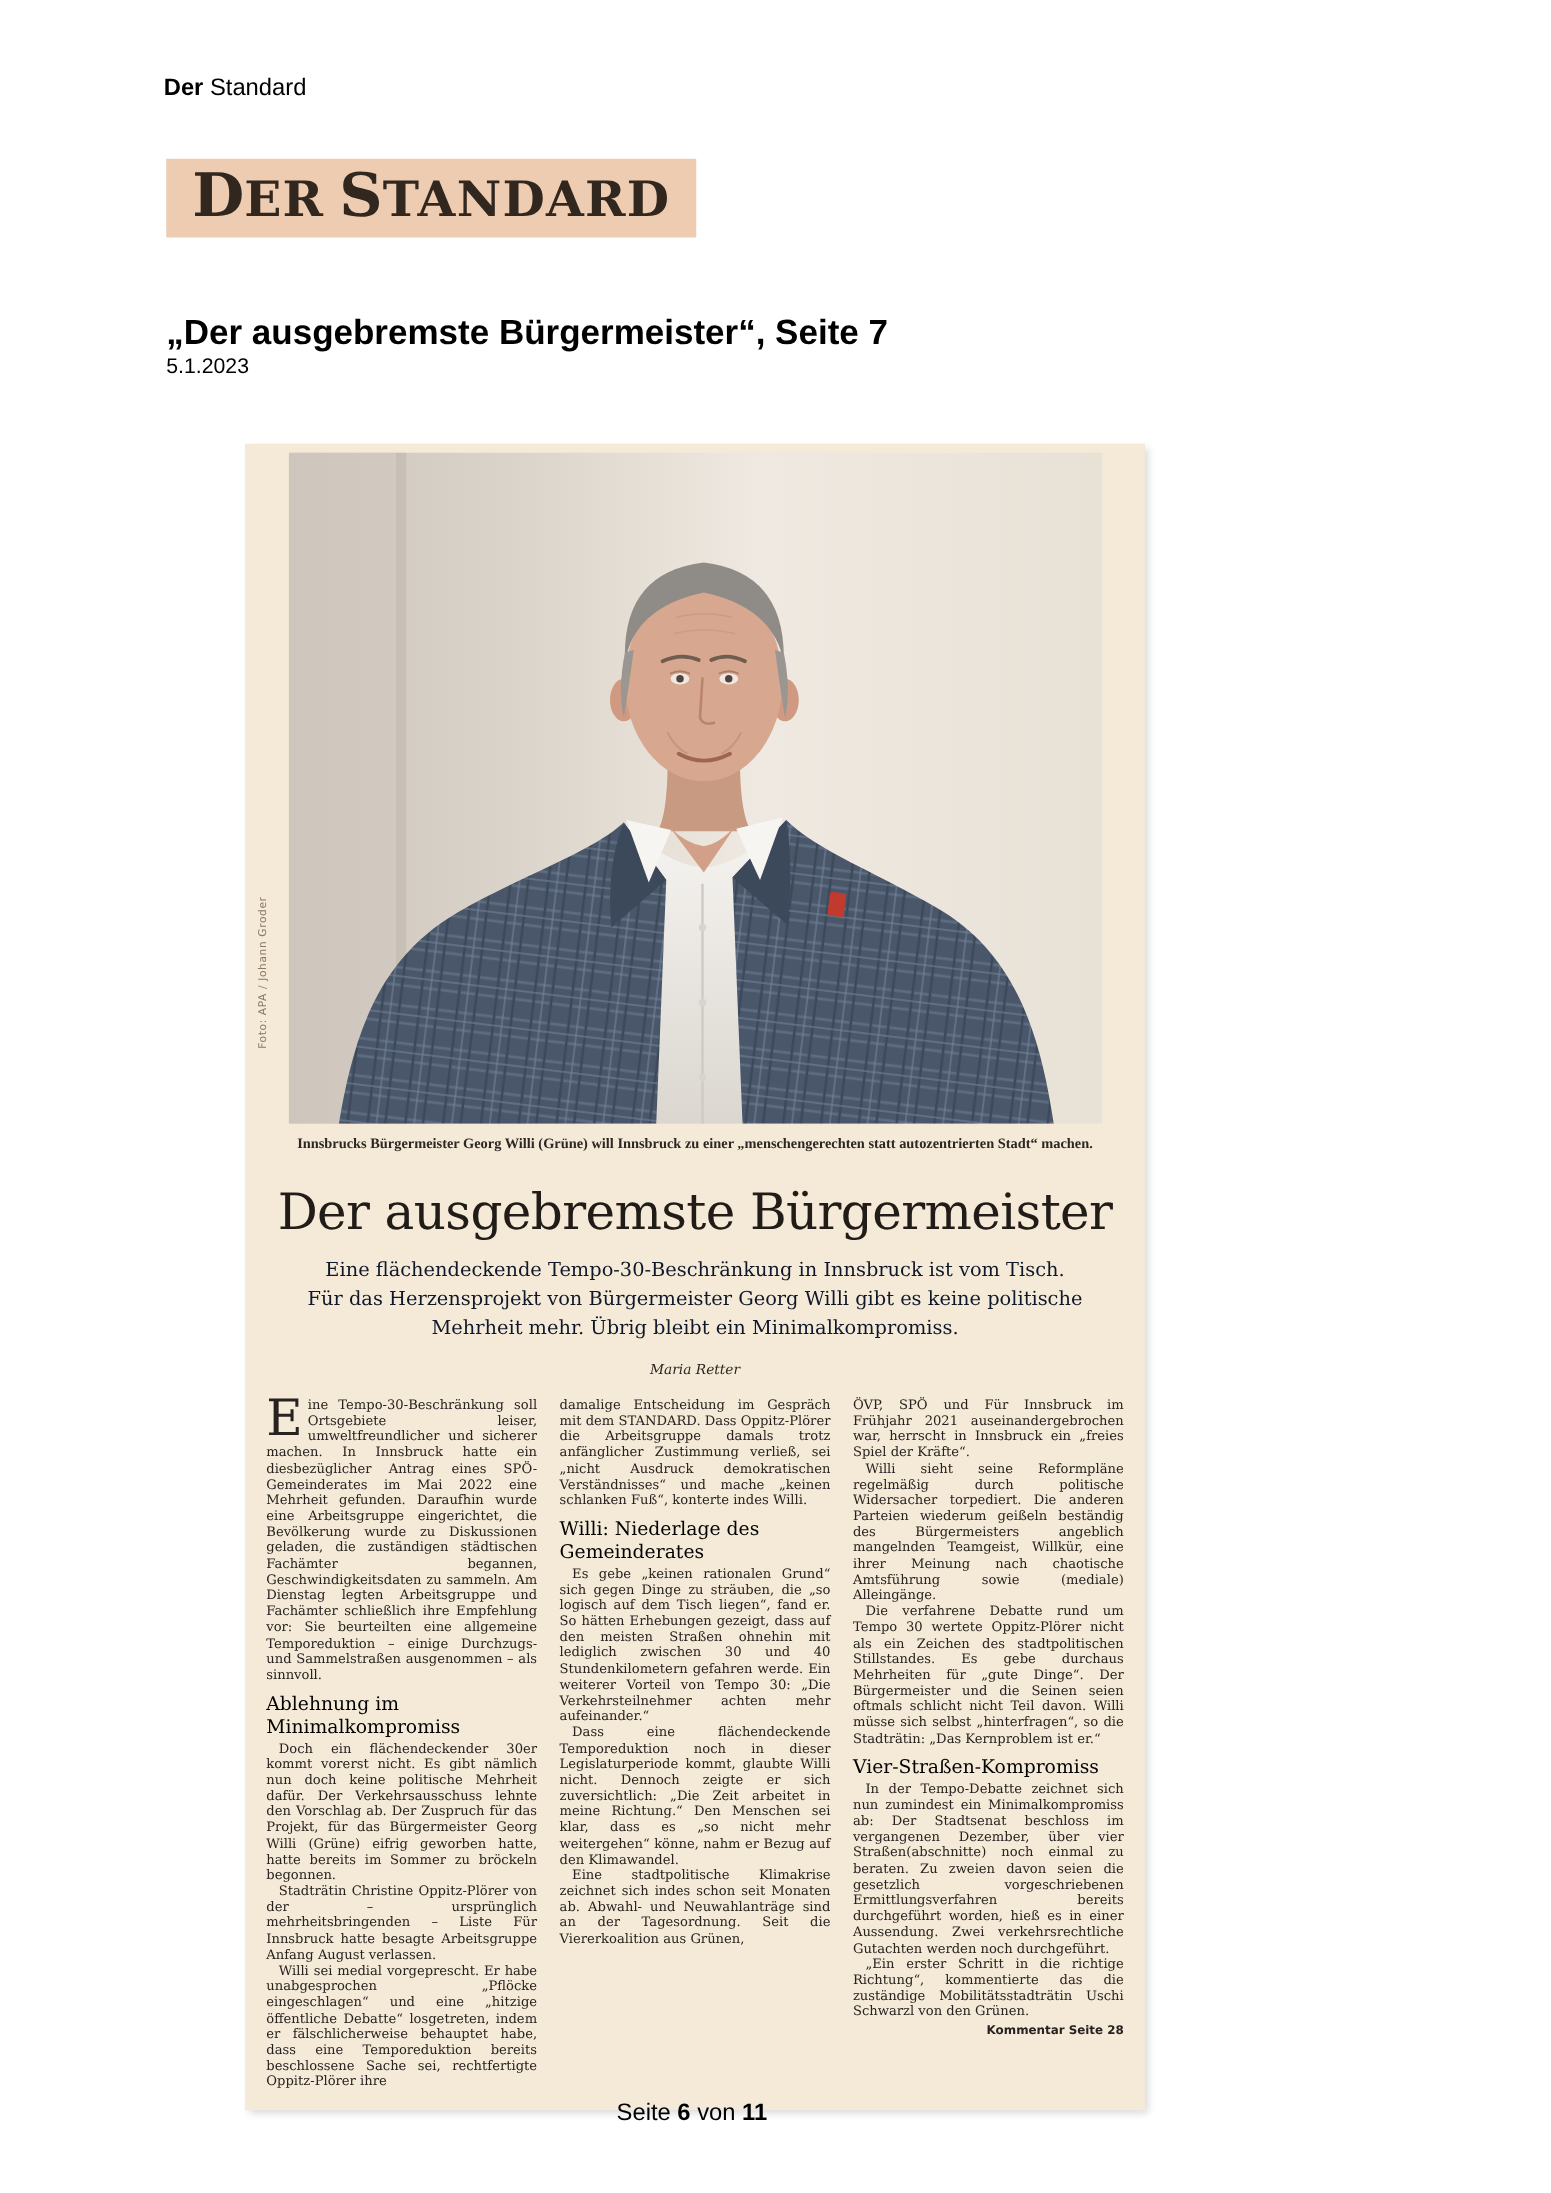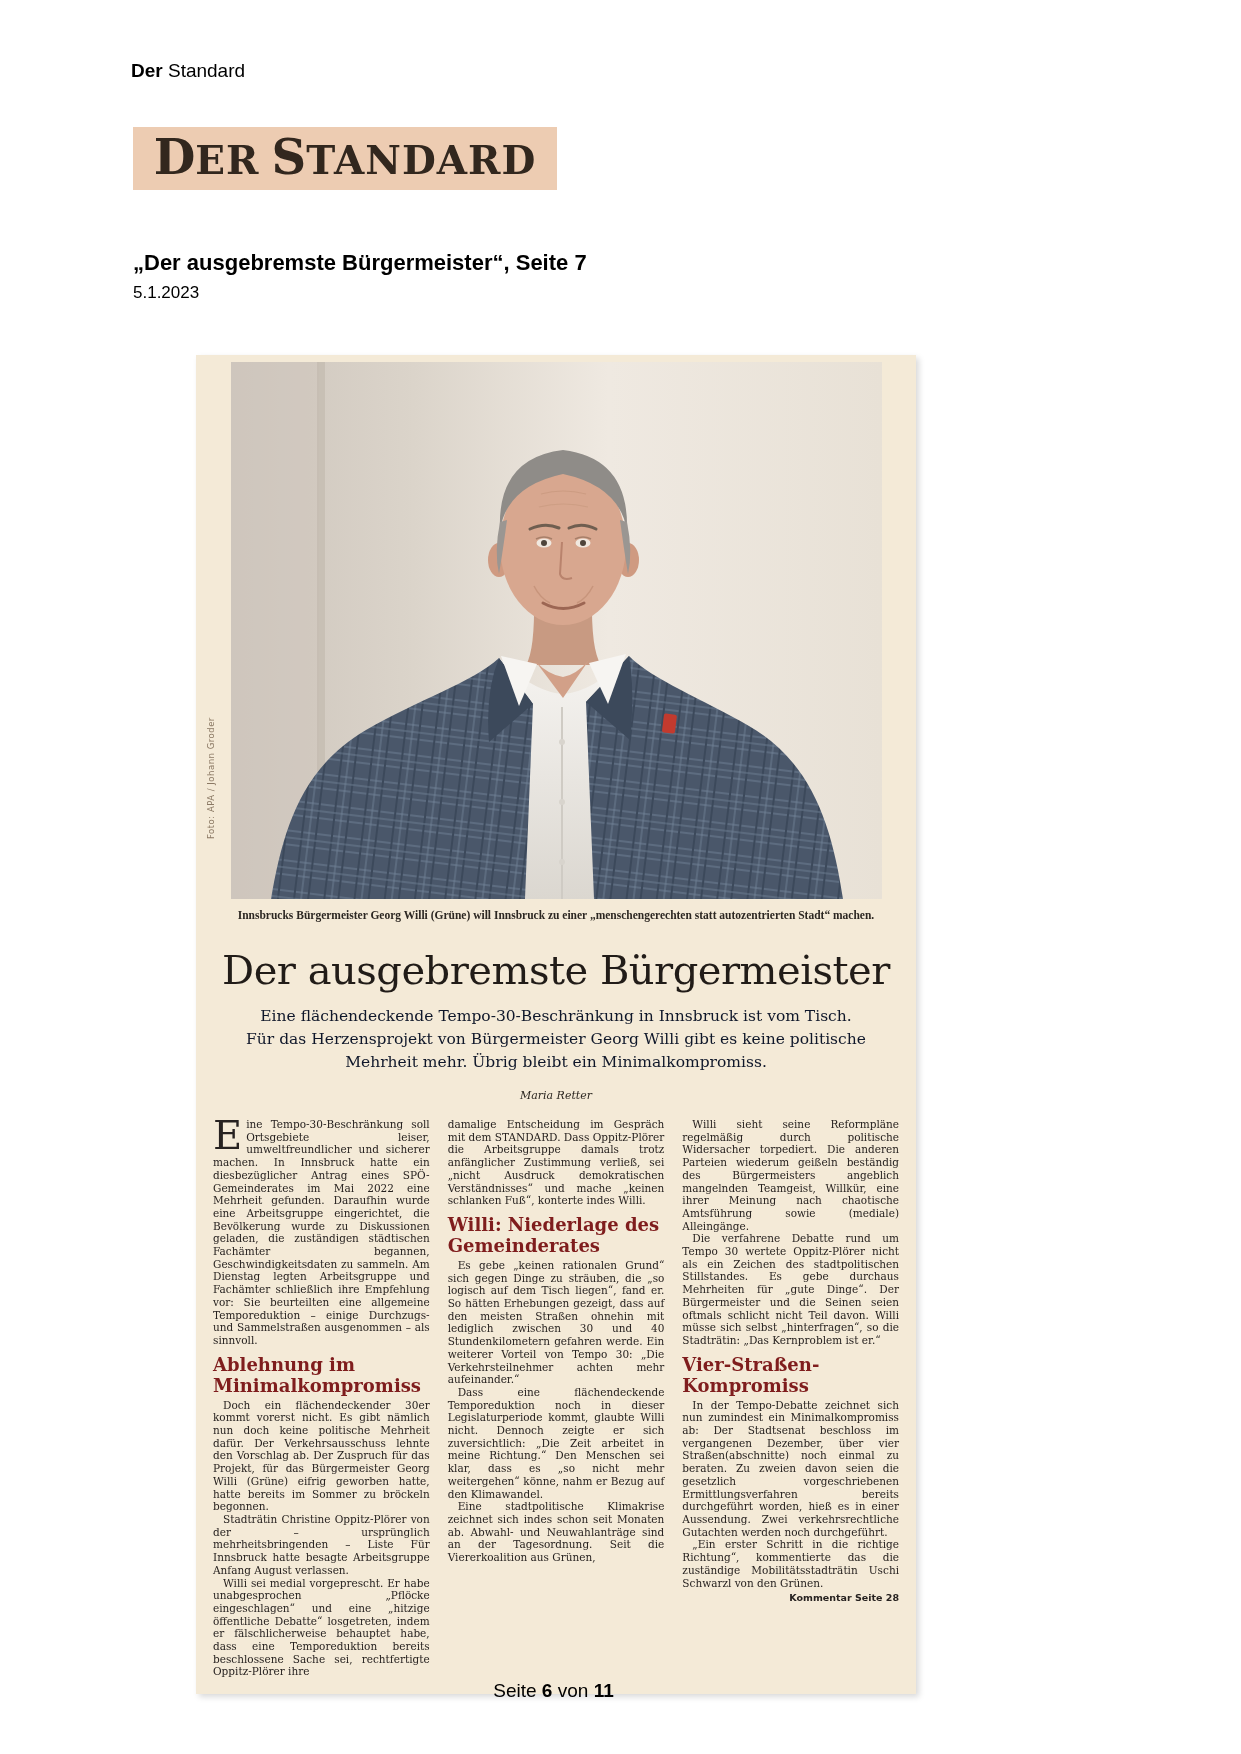--- a/index.html
+++ b/index.html
@@ -10,21 +10,21 @@
   .brand .b{font-weight:bold;}
 
   .masthead{position:absolute;left:133px;top:127px;width:424px;height:63px;
             background:#edccb2;text-align:center;line-height:60px;
             font-family:"DejaVu Serif",serif;font-weight:700;color:#32271e;
             white-space:nowrap;}
   .masthead .big{font-size:48px;}
   .masthead .small{font-size:39px;letter-spacing:1px;}
   .masthead .w2{margin-left:12px;}
 
-  .clip-title{position:absolute;left:133px;top:250px;font-size:22px;font-weight:bold;color:#000;}
+  .clip-title{position:absolute;left:133px;top:250px;font-size:28px;font-weight:bold;color:#000;}
   .clip-date{position:absolute;left:133px;top:283px;font-size:17px;color:#000;}
 
   .clipping{position:absolute;left:196px;top:355px;width:720px;background:#f4ead7;
             box-shadow:3px 3px 6px rgba(0,0,0,0.15);padding-bottom:12px;}
 
   .photo-wrap{position:relative;width:651px;margin:7px auto 0;}
   .photo-wrap svg{display:block;}
   .photo-credit{position:absolute;left:-15px;bottom:60px;transform-origin:left bottom;
                 transform:rotate(-90deg);font-size:8.5px;letter-spacing:.5px;color:#8a7863;
                 font-family:"DejaVu Sans",sans-serif;white-space:nowrap;}
@@ -39,22 +39,22 @@
                font-size:15.5px;line-height:23px;color:#0f172a;}
 
   .byline{margin-top:15px;text-align:center;font-family:"DejaVu Serif",serif;
           font-style:italic;font-size:11px;color:#2b2620;}
 
   .columns{display:flex;gap:18px;margin:16px 17px 4px;}
   .col{flex:1;min-width:0;}
   .col-para{margin:0;font-family:"DejaVu Serif",serif;font-size:10.5px;line-height:12.7px;
             text-align:justify;color:#272220;hyphens:auto;-webkit-hyphens:auto;}
   .col-para.indent{text-indent:10px;}
-  .col-subhead{margin:7px 0 3px;font-family:"DejaVu Serif",serif;font-size:18px;
-               font-weight:700;color:#7f1d1d;}
+  .col-subhead{margin:7px 0 3px;font-family:"DejaVu Serif",serif;font-size:15px;
+               font-weight:400;color:#000000;}
   .dc{float:left;font-family:"DejaVu Serif",serif;font-size:40px;line-height:33px;
       padding:1px 4px 0 0;color:#272220;}
   .right-note{text-align:right;font-family:"DejaVu Sans",sans-serif;font-weight:700;
               font-size:9.5px;margin-top:3px;color:#272220;}
 
   .footer{position:absolute;top:1680px;left:0;width:1107px;text-align:center;
           font-size:19px;color:#000;}
   .footer .b{font-weight:bold;}
 </style>
 </head>
@@ -159,20 +159,21 @@
           <p class="col-para indent">Willi sei medial vorgeprescht. Er habe unabgesprochen „Pflöcke eingeschlagen“ und eine „hitzige öffentliche Debatte“ losgetreten, indem er fälschlicherweise behauptet habe, dass eine Temporeduktion bereits beschlossene Sache sei, rechtfertigte Oppitz-Plörer ihre</p>
         </div>
       <div class="col">
           <p class="col-para">damalige Entscheidung im Gespräch mit dem STANDARD. Dass Oppitz-Plörer die Arbeitsgruppe damals trotz anfänglicher Zustimmung verließ, sei „nicht Ausdruck demokratischen Verständnisses“ und mache „keinen schlanken Fuß“, konterte indes Willi.</p>
           <h3 class="col-subhead">Willi: Niederlage des Gemeinderates</h3>
           <p class="col-para indent">Es gebe „keinen rationalen Grund“ sich gegen Dinge zu sträuben, die „so logisch auf dem Tisch liegen“, fand er. So hätten Erhebungen gezeigt, dass auf den meisten Straßen ohnehin mit lediglich zwischen 30 und 40 Stundenkilometern gefahren werde. Ein weiterer Vorteil von Tempo 30: „Die Verkehrsteilnehmer achten mehr aufeinander.“</p>
           <p class="col-para indent">Dass eine flächendeckende Temporeduktion noch in dieser Legislaturperiode kommt, glaubte Willi nicht. Dennoch zeigte er sich zuversichtlich: „Die Zeit arbeitet in meine Richtung.“ Den Menschen sei klar, dass es „so nicht mehr weitergehen“ könne, nahm er Bezug auf den Klimawandel.</p>
           <p class="col-para indent">Eine stadtpolitische Klimakrise zeichnet sich indes schon seit Monaten ab. Abwahl- und Neuwahlanträge sind an der Tagesordnung. Seit die Viererkoalition aus Grünen,</p>
         </div>
       <div class="col">
+          <p class="col-para">ÖVP, SPÖ und Für Innsbruck im Frühjahr 2021 auseinandergebrochen war, herrscht in Innsbruck ein „freies Spiel der Kräfte“.</p>
           <p class="col-para indent">Willi sieht seine Reformpläne regelmäßig durch politische Widersacher torpediert. Die anderen Parteien wiederum geißeln beständig des Bürgermeisters angeblich mangelnden Teamgeist, Willkür, eine ihrer Meinung nach chaotische Amtsführung sowie (mediale) Alleingänge.</p>
           <p class="col-para indent">Die verfahrene Debatte rund um Tempo 30 wertete Oppitz-Plörer nicht als ein Zeichen des stadtpolitischen Stillstandes. Es gebe durchaus Mehrheiten für „gute Dinge“. Der Bürgermeister und die Seinen seien oftmals schlicht nicht Teil davon. Willi müsse sich selbst „hinterfragen“, so die Stadträtin: „Das Kernproblem ist er.“</p>
           <h3 class="col-subhead">Vier-Straßen-Kompromiss</h3>
           <p class="col-para indent">In der Tempo-Debatte zeichnet sich nun zumindest ein Minimalkompromiss ab: Der Stadtsenat beschloss im vergangenen Dezember, über vier Straßen(abschnitte) noch einmal zu beraten. Zu zweien davon seien die gesetzlich vorgeschriebenen Ermittlungsverfahren bereits durchgeführt worden, hieß es in einer Aussendung. Zwei verkehrsrechtliche Gutachten werden noch durchgeführt.</p>
           <p class="col-para indent">„Ein erster Schritt in die richtige Richtung“, kommentierte das die zuständige Mobilitätsstadträtin Uschi Schwarzl von den Grünen.</p>
           <p class="right-note">Kommentar Seite 28</p>
         </div>
     </div>
   </div>
 

